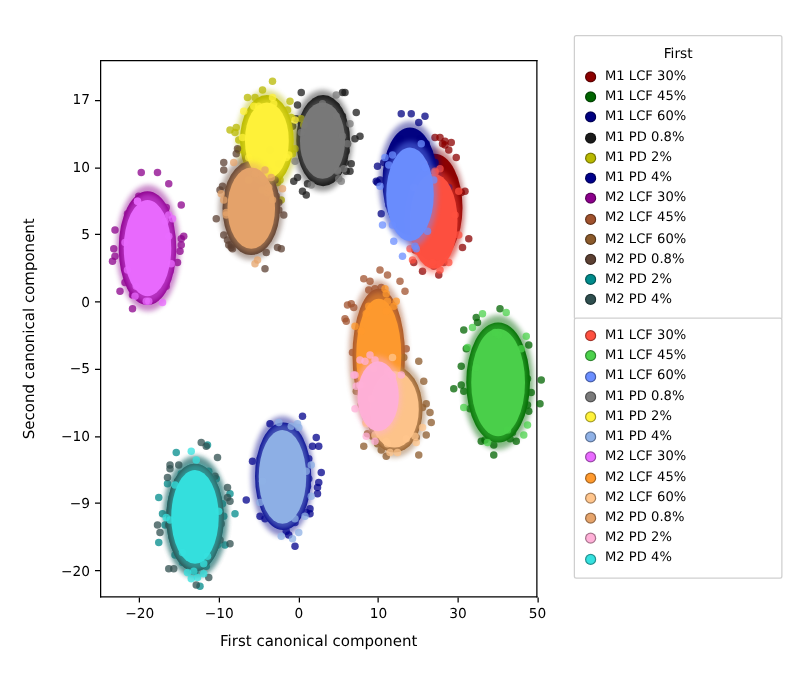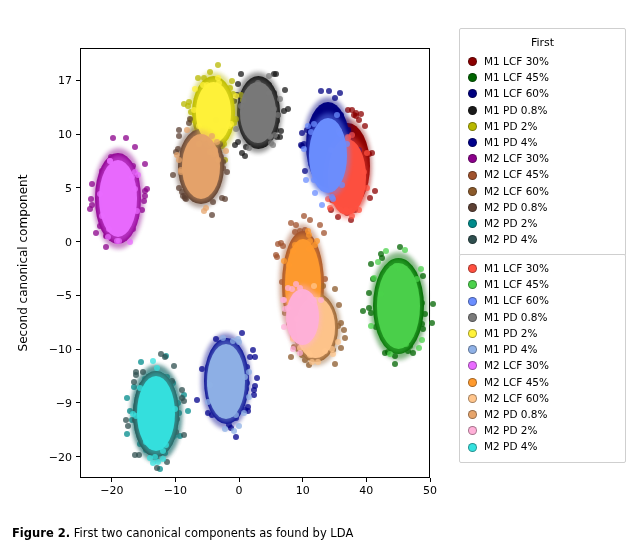--- a/index.html
+++ b/index.html
@@ -149,21 +149,21 @@
     <div class="spine" style="right:0;top:0;width:1px;height:100%"></div>
   <div class="tick x-tick" style="left: 31.3182px; top: 430px;"></div>
       <div class="axis x-tick-label" style="left: 31.8182px; top: 436px;">−20</div>
       <div class="tick x-tick" style="left: 94.9545px; top: 430px;"></div>
       <div class="axis x-tick-label" style="left: 95.4545px; top: 436px;">−10</div>
       <div class="tick x-tick" style="left: 158.591px; top: 430px;"></div>
       <div class="axis x-tick-label" style="left: 159.091px; top: 436px;">0</div>
       <div class="tick x-tick" style="left: 222.227px; top: 430px;"></div>
       <div class="axis x-tick-label" style="left: 222.727px; top: 436px;">10</div>
       <div class="tick x-tick" style="left: 285.864px; top: 430px;"></div>
-      <div class="axis x-tick-label" style="left: 286.364px; top: 436px;">40</div>
+      <div class="axis x-tick-label" style="left: 286.364px; top: 436px;">30</div>
       <div class="tick x-tick" style="left: 349.5px; top: 430px;"></div>
       <div class="axis x-tick-label" style="left: 350px; top: 436px;">50</div>
       <div class="tick y-tick" style="left: -4px; top: 408px;"></div>
       <div class="axis y-tick-label" style="left: -38px; top: 408.5px;">−20</div>
       <div class="tick y-tick" style="left: -4px; top: 354.25px;"></div>
       <div class="axis y-tick-label" style="left: -38px; top: 354.75px;">−9</div>
       <div class="tick y-tick" style="left: -4px; top: 300.5px;"></div>
       <div class="axis y-tick-label" style="left: -38px; top: 301px;">−10</div>
       <div class="tick y-tick" style="left: -4px; top: 246.75px;"></div>
       <div class="axis y-tick-label" style="left: -38px; top: 247.25px;">−5</div>
@@ -698,20 +698,21 @@
       <div class="dot" style="background: rgb(53, 225, 223); left: 56.4179px; top: 367.602px;"></div>
       <div class="dot" style="background: rgb(53, 225, 223); left: 82.7694px; top: 411.117px;"></div>
       <div class="dot" style="background: rgb(53, 225, 223); left: 78.2314px; top: 414.01px;"></div>
       <div class="dot" style="background: rgb(53, 225, 223); left: 77.2402px; top: 319.902px;"></div>
       <div class="dot" style="background: rgb(53, 225, 223); left: 74.6998px; top: 408.898px;"></div>
       <div class="dot" style="background: rgb(53, 225, 223); left: 66.3731px; top: 394.192px;"></div>
       <div class="dot" style="background: rgb(53, 225, 223); left: 52.8482px; top: 366.278px;"></div>
       <div class="dot" style="background: rgb(53, 225, 223); left: 70.2417px; top: 410.427px;"></div>
     </div>
 
+  <div class="axis-label x-axis-label">First canonical component</div>
 
   <div class="y-axis-label-inner">
     <span>Second canonical component</span>
   </div>
 
   <div class="legend train">
     <div class="legend-title">First</div>
     <div id="legend-train-rows">
         <div class="legend-row">
           <div class="legend-swatch" style="background: rgb(139, 0, 0);"></div>
@@ -810,17 +811,14 @@
           <div class="legend-swatch" style="background: rgb(255, 176, 216);"></div>
           <div>M2 PD 2%</div>
         </div>
         <div class="legend-row">
           <div class="legend-swatch" style="background: rgb(53, 225, 223);"></div>
           <div>M2 PD 4%</div>
         </div>
       </div>
   </div>
 
-  <div class="caption">
-    <b>Figure 2.</b><span> First two canonical components as found by LDA</span>
-  </div>
 
 </div>
 
 </body></html>

